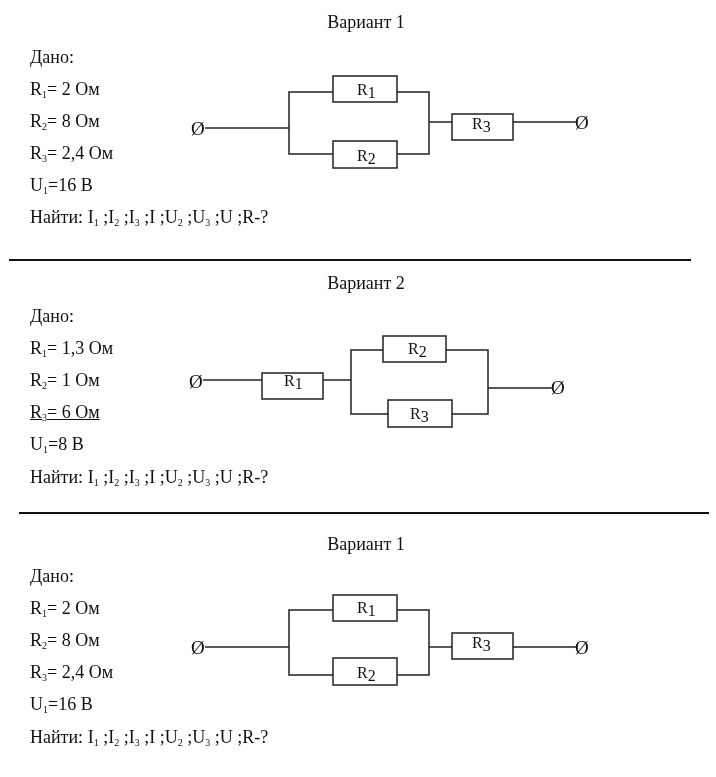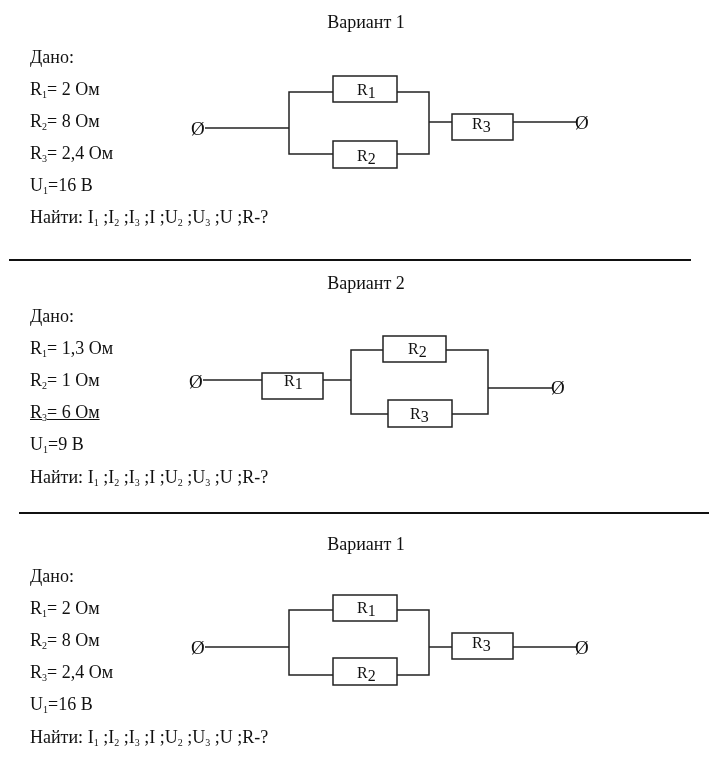--- a/index.html
+++ b/index.html
@@ -42,21 +42,21 @@
   <text class="term" x="575" y="129">Ø</text>
 </svg>
 
 <div class="rule" style="top:259px; left:9px; width:682px;"></div>
 
 <div class="title" style="top:273px;">Вариант 2</div>
 <div class="line" style="top:306px;">Дано:</div>
 <div class="line" style="top:338px;"><span>R</span><sub>1</sub><span>= 1,3 Ом</span></div>
 <div class="line" style="top:370px;"><span>R</span><sub>2</sub><span>= 1 Ом</span></div>
 <div class="line" style="top:402px;text-decoration:underline;"><span>R</span><sub>3</sub><span>= 6 Ом</span></div>
-<div class="line" style="top:434px;"><span>U</span><sub>1</sub><span>=9 В</span></div>
+<div class="line" style="top:434px;"><span>U</span><sub>1</sub><span>=8 В</span></div>
 <div class="line find-line" style="top:467px;"><span>Найти: </span><span><span>I</span><sub>1</sub><span> ;</span></span><span><span>I</span><sub>2</sub><span> ;</span></span><span><span>I</span><sub>3</sub><span> ;</span></span><span><span>I</span><span> ;</span></span><span><span>U</span><sub>2</sub><span> ;</span></span><span><span>U</span><sub>3</sub><span> ;</span></span><span><span>U</span><span> ;</span></span><span><span>R</span><span>-?</span></span></div>
 
 <svg class="circuit" width="716" height="777">
   <text class="term" x="189" y="388">Ø</text>
   <line x1="203" y1="380" x2="262" y2="380"></line>
   <rect x="262" y="373" width="61" height="26"></rect>
   <text x="284" y="386"><tspan>R</tspan><tspan class="sub" dy="3">1</tspan></text>
   <line x1="323" y1="380" x2="351" y2="380"></line>
   <polyline points="383,350 351,350 351,414 388,414"></polyline>
   <rect x="383" y="336" width="63" height="26"></rect>

